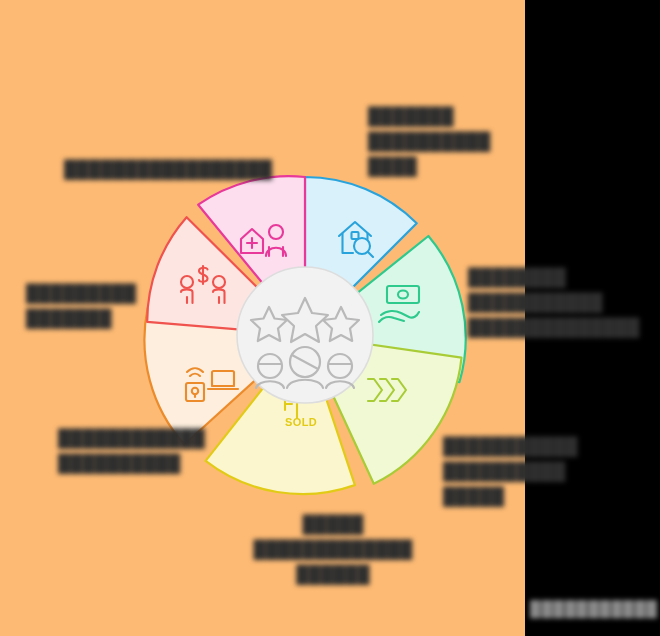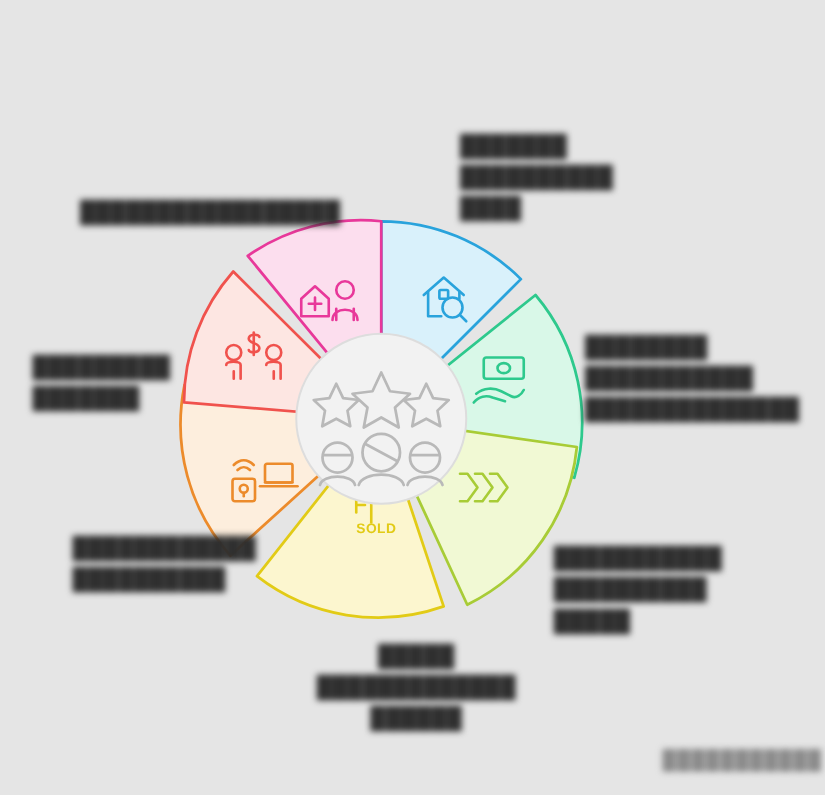--- a/index.html
+++ b/index.html
@@ -11,23 +11,23 @@
     width: 660px;
     height: 636px;
     overflow: hidden;
     font-family: "Liberation Sans", sans-serif;
     position: relative;
   }
 
   #stage {
     position: absolute;
     left: 0; top: 0;
-    width: 660px;
+    width: 525px;
     height: 636px;
-    background: #e5e5e5;
+    background: #fdba74;
   }
 
   
   .label {
     position: absolute;
     color: #2e2e2e;
     font-weight: bold;
     font-size: 17px;
     line-height: 25px;
     letter-spacing: 0.2px;

